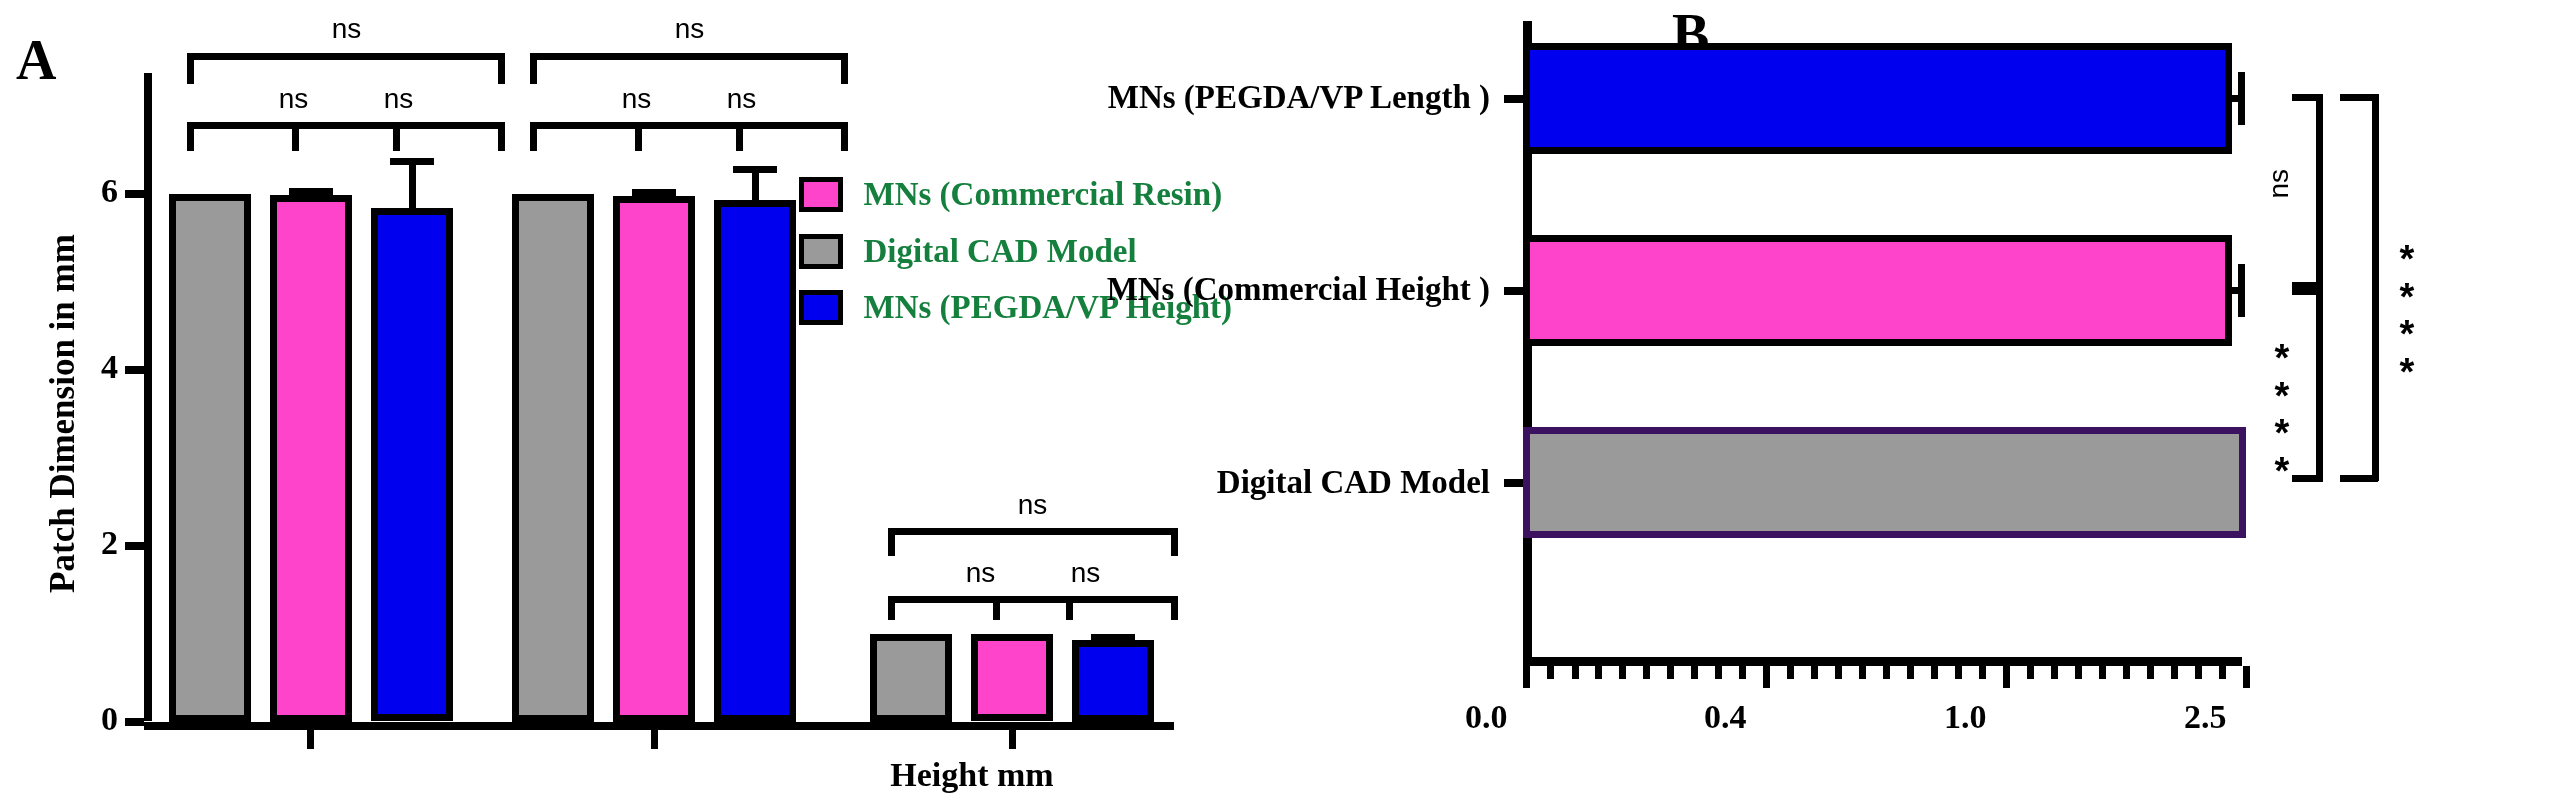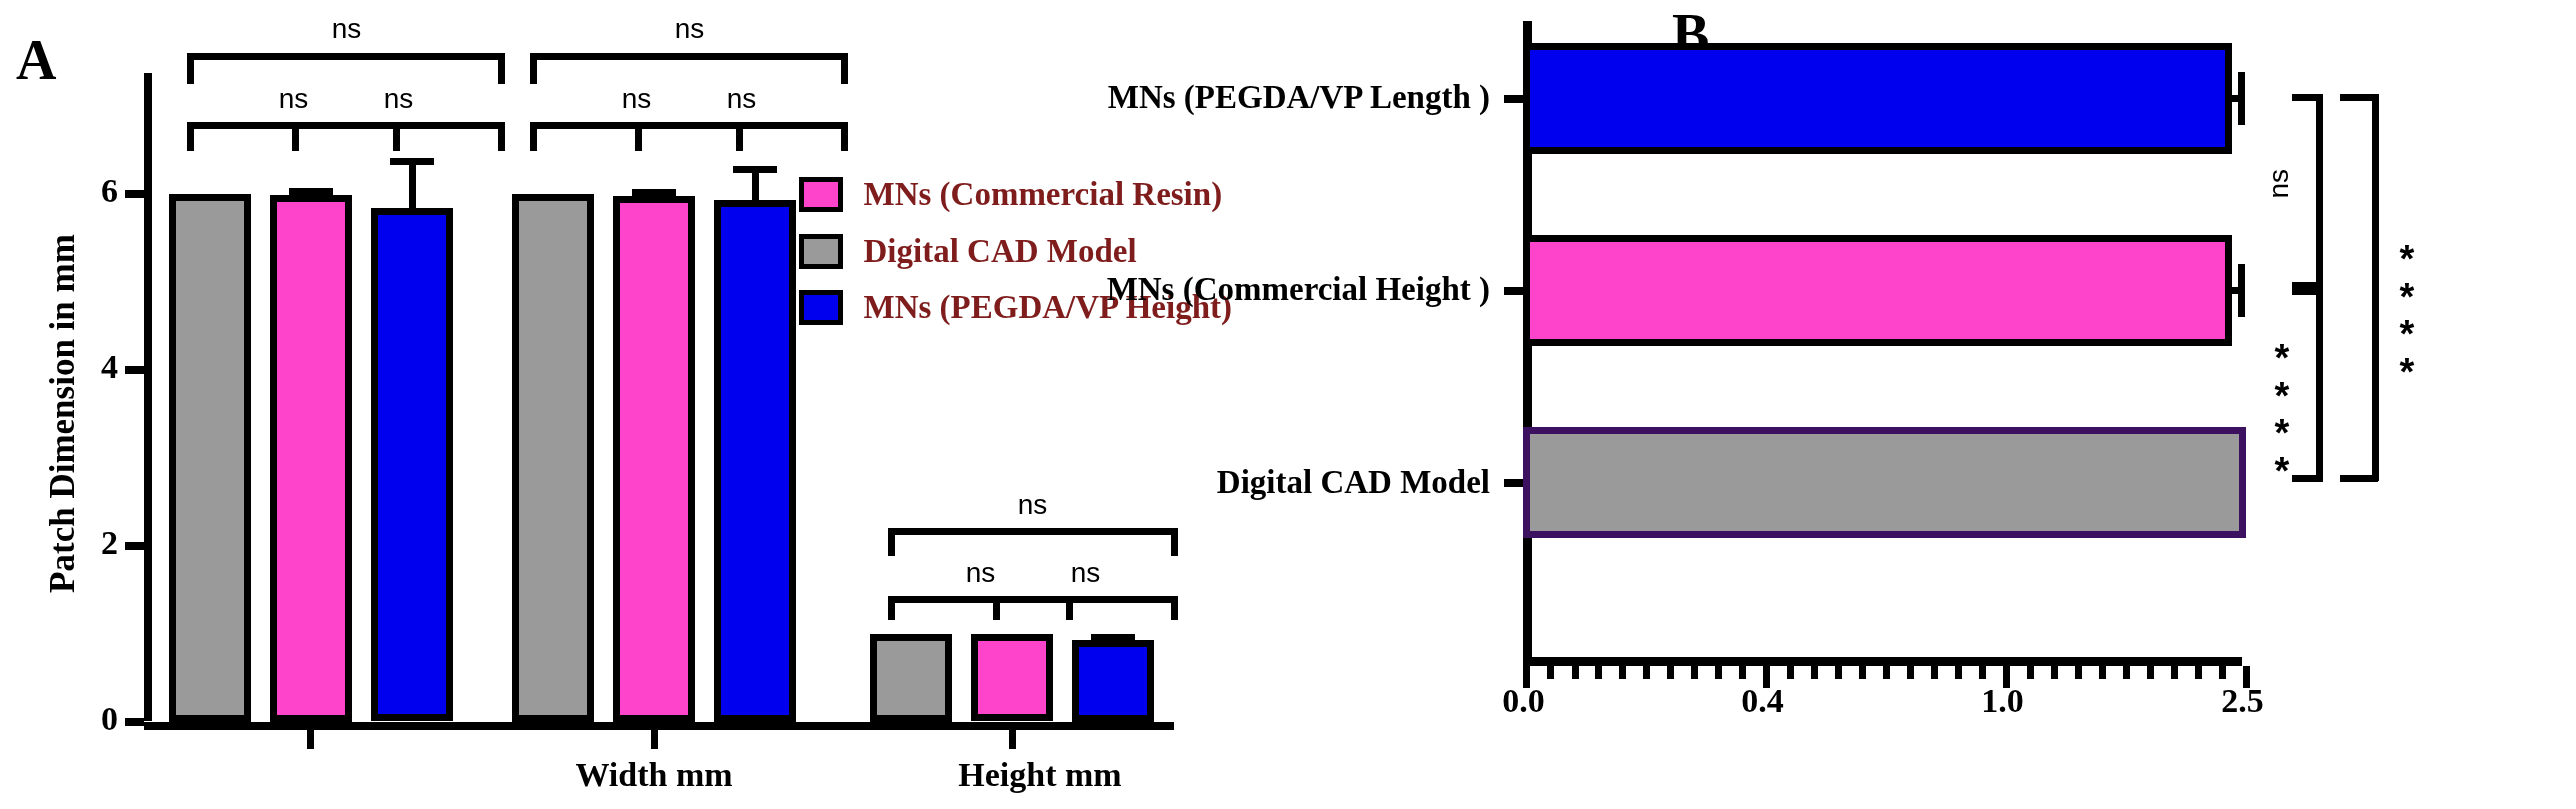--- a/index.html
+++ b/index.html
@@ -32,28 +32,28 @@
   
   .bracket{position:absolute;}
   .bracket .top{position:absolute;left:0;top:0;height:6.6px;background:#000;}
   .bracket .ll{position:absolute;left:0;top:0;width:6.6px;background:#000;}
   .bracket .rl{position:absolute;top:0;width:6.6px;background:#000;}
 
   
   #legend{position:absolute;left:799px;top:172px;}
   .legend-row{display:flex;align-items:center;height:45px;margin-bottom:11.7px;}
   .legend-swatch{width:34px;height:25px;border:5.9px solid #000;box-sizing:content-box;margin-right:20.5px;}
-  .legend-text{font-family:"Liberation Serif",serif;font-weight:bold;font-size:33px;color:#7f1d1d;white-space:nowrap;}
+  .legend-text{font-family:"Liberation Serif",serif;font-weight:bold;font-size:33px;color:#15803d;white-space:nowrap;}
 
   
   #panelB{position:absolute;left:1298px;top:0;width:1278px;height:809px;}
   #panelB .yaxisB{left:225px;top:20.5px;width:8.8px;height:645px;}
   #panelB .xaxisB{left:225px;top:657px;width:719px;height:8.8px;}
   #panelB .xtickB{position:absolute;width:7.3px;background:#000;top:666px;}
-  #panelB .xtick-labelB{font-size:34px;text-align:center;width:117px;top:684px;}
+  #panelB .xtick-labelB{font-size:34px;width:117px;top:700px;}
   #panelB .cat-label{position:absolute;font-family:"Liberation Serif",serif;font-weight:bold;font-size:33px;color:#000;text-align:right;white-space:nowrap;}
   #panelB .ytickB{position:absolute;left:206px;width:19px;height:8px;background:#000;}
   #panelB .axis-title-B{font-size:34px;text-align:center;width:733px;}
 
   .hbar{position:absolute;box-sizing:border-box;}
   .errbar-h{position:absolute;height:7.3px;background:#000;}
   .errbar-hcap{position:absolute;width:7.3px;background:#000;}
 
   .vbracket{position:absolute;}
   .vbracket .side{position:absolute;top:0;width:6.6px;background:#000;}
@@ -166,22 +166,21 @@
         <div class="rl" style="left:283px;height:28px;"></div>
     </div>
     <div class="sig-label" style="left:907px;top:559px;width:147px;">ns</div>
     <div class="sig-label" style="left:1012px;top:559px;width:147px;">ns</div>
     <div class="sig-label" style="left:959px;top:491px;width:147px;">ns</div>
 
     <div class="vline xtick" style="left:307px;"></div>
     <div class="vline xtick" style="left:651px;"></div>
     <div class="vline xtick" style="left:1009px;"></div>
 
-    <div class="tick-label group-label" style="left:522px;">Width mm</div>
-    <div class="tick-label group-label" style="left:908px;">Height mm</div>
+    <div class="tick-label group-label" style="left:840px;">Height mm</div>
 
     <div id="legend">
       <div class="legend-row">
         <div class="legend-swatch" style="background:#FF44CC;"></div>
         <div class="legend-text">MNs (Commercial Resin)</div>
       </div>
       <div class="legend-row">
         <div class="legend-swatch" style="background:#9A9A9A;"></div>
         <div class="legend-text">Digital CAD Model</div>
       </div>

